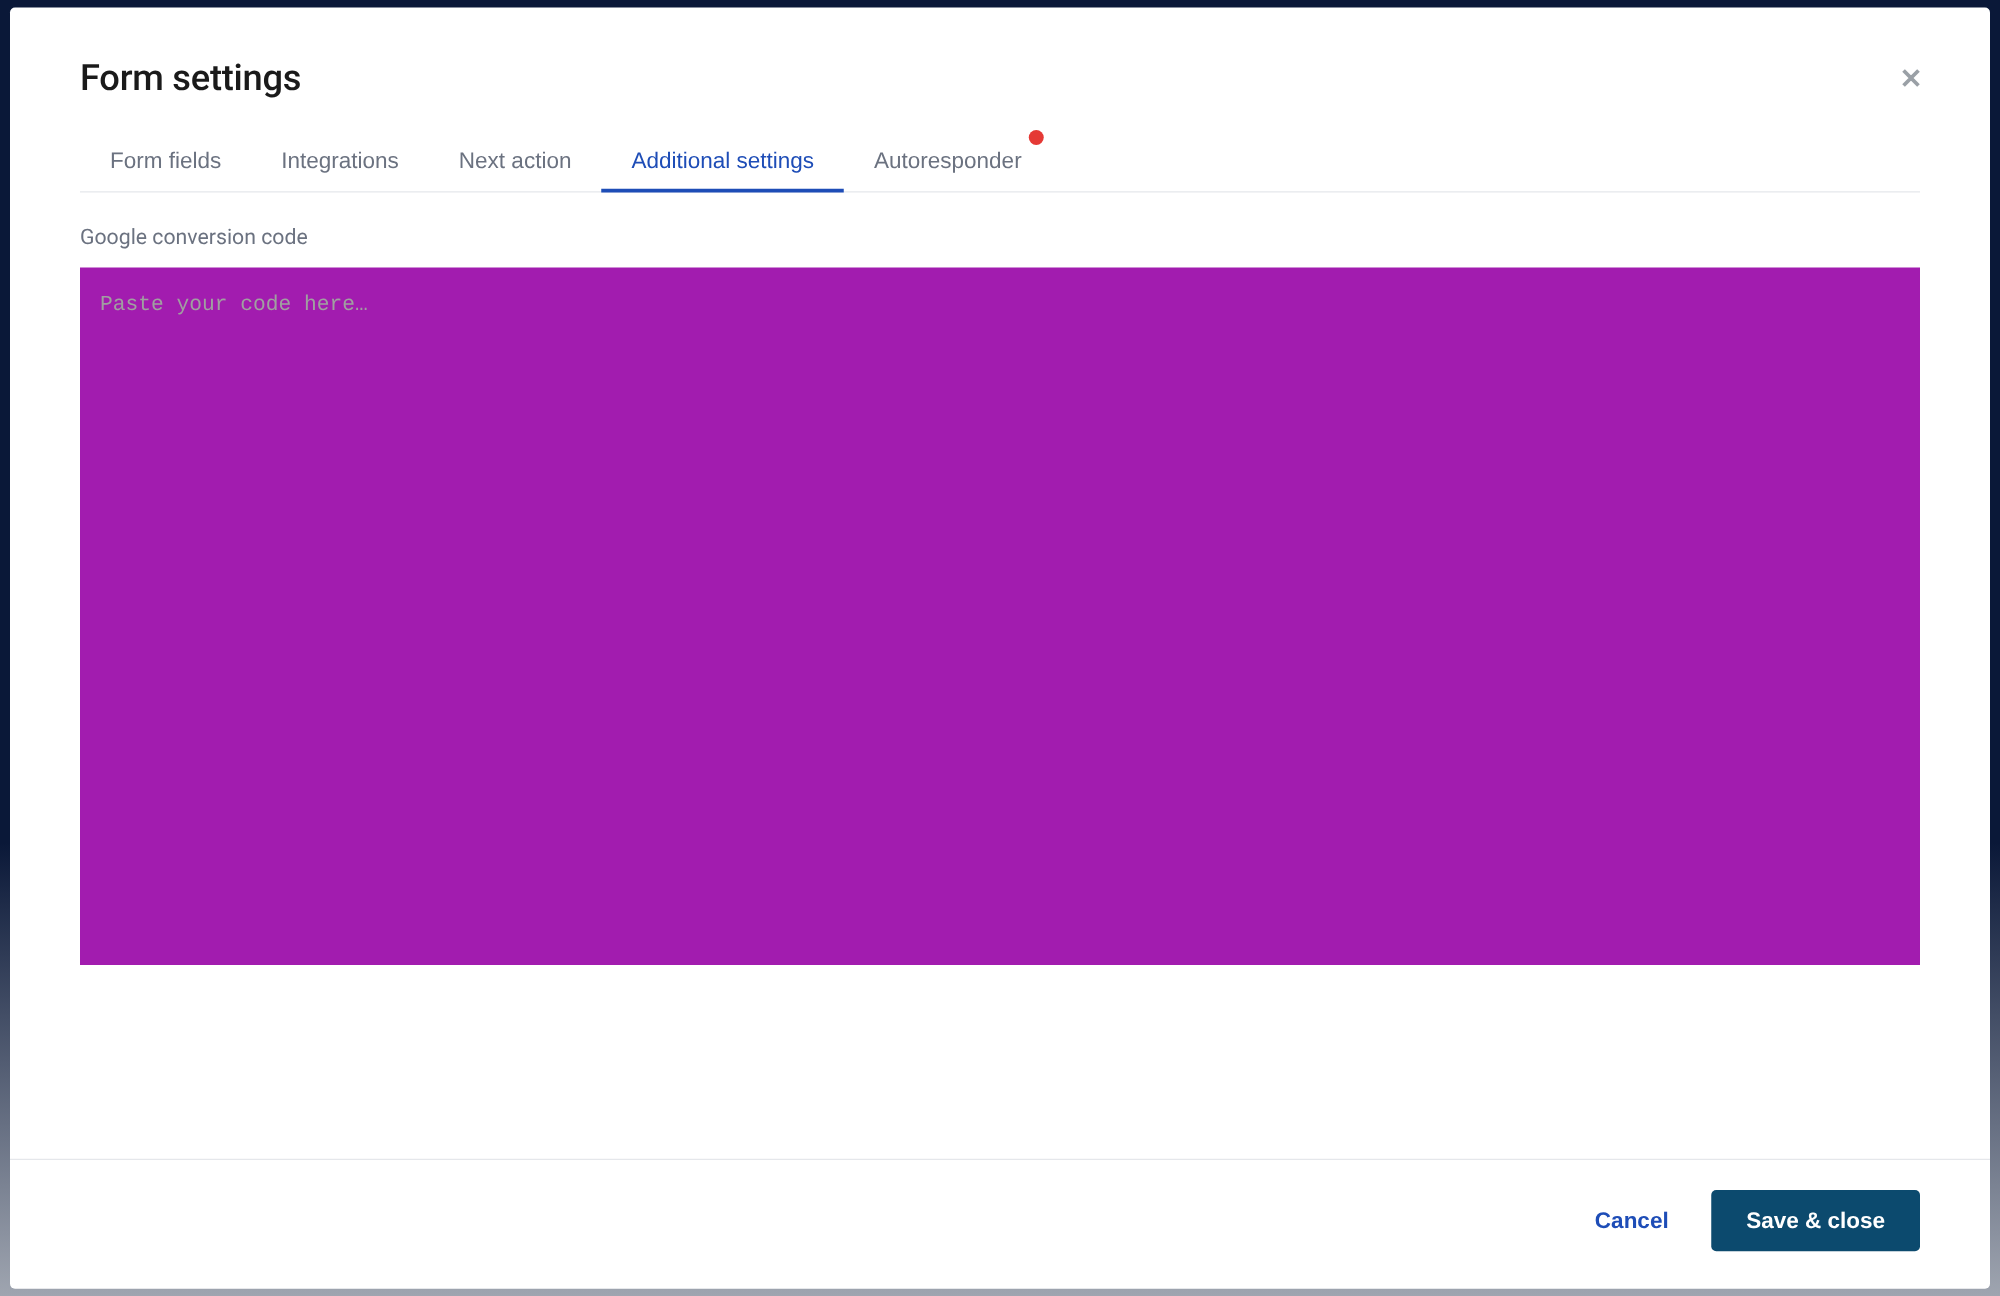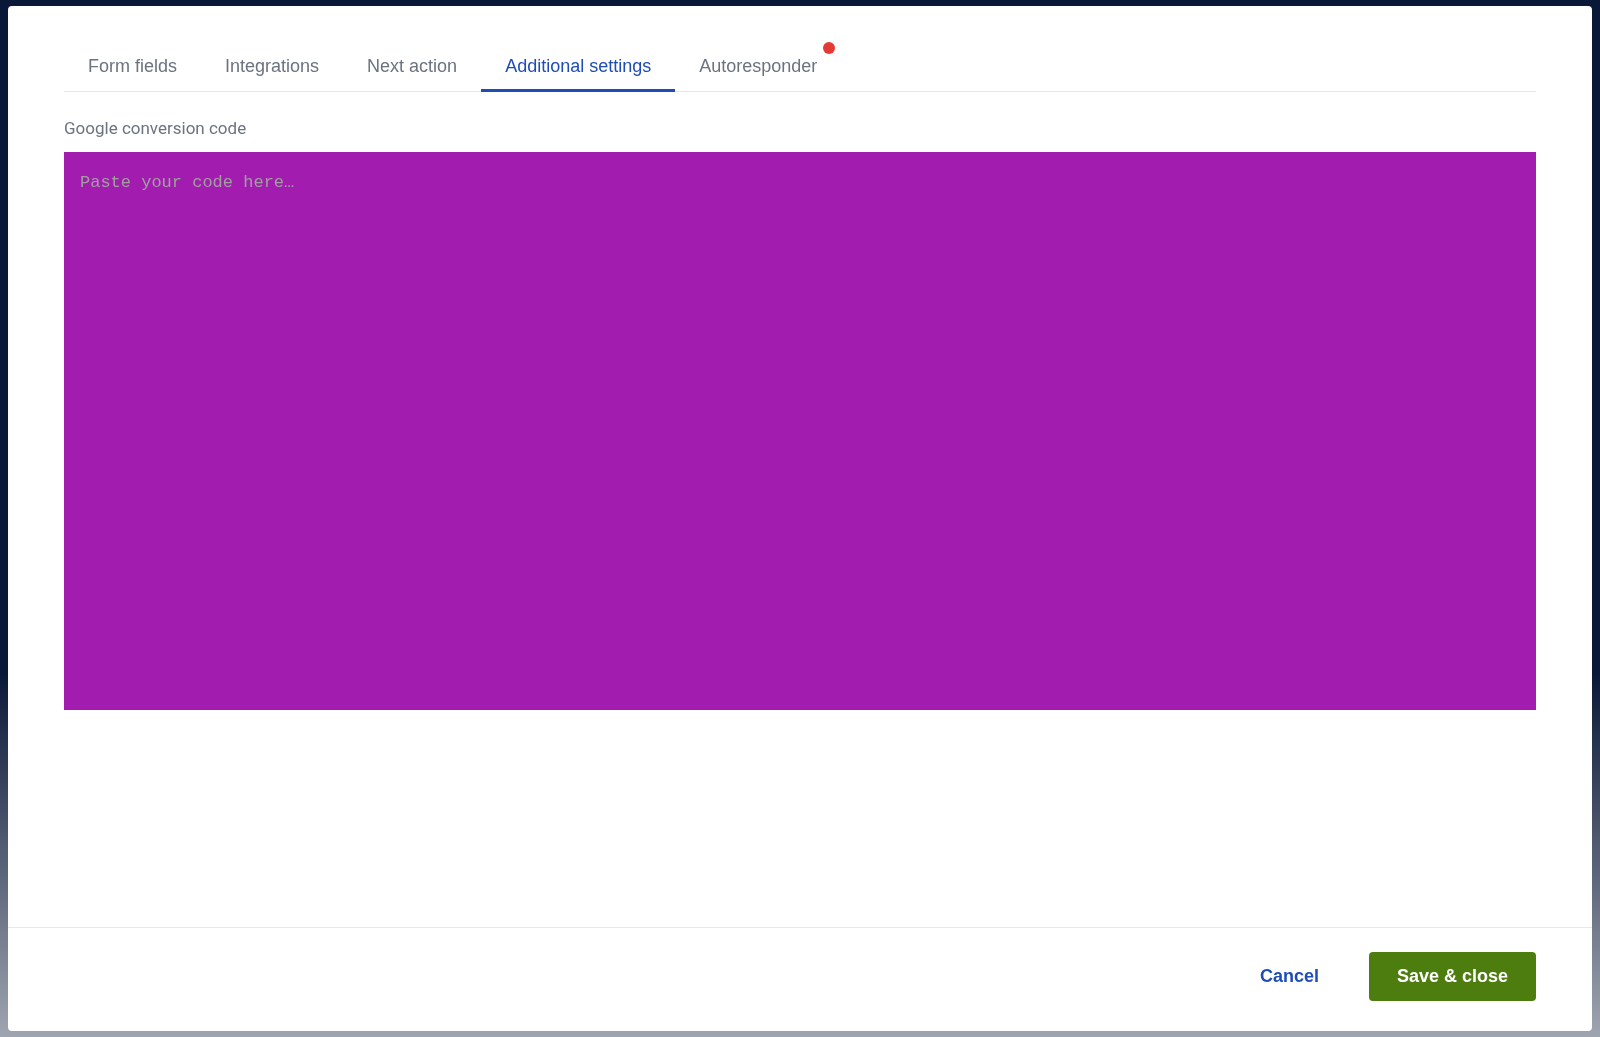--- a/index.html
+++ b/index.html
@@ -136,53 +136,59 @@
     .code-editor::placeholder {
       color: #a0a0a0;
       font-family: "Courier New", Courier, monospace;
     }
     .footer {
       border-top: 1px solid #e5e7eb;
       padding: 24px 56px 30px 56px;
       display: flex;
       justify-content: flex-end;
       align-items: center;
-      gap: 44px;
+      gap: 28px;
     }
     .btn-cancel {
       background: none;
       border: none;
       color: #1e4db7;
       font-size: 18px;
       font-weight: 600;
       cursor: pointer;
       padding: 10px 6px;
     }
     .btn-save {
-      background: #4d7c0f;
+      background: #0c4a6e;
       border: none;
       color: #ffffff;
       font-size: 18px;
       font-weight: 600;
       cursor: pointer;
       padding: 14px 28px;
       border-radius: 4px;
     }
     .spacer {
       flex: 1;
     }
   </style>
 </head>
 <body>
 
 <div class="modal-backdrop"></div>
 
 <div class="modal">
   <div class="modal-inner">
 
+    <div class="modal-header">
+      <h1 class="modal-title">Form settings</h1>
+      <button class="close-btn">
+        <span>✕</span>
+      </button>
+    </div>
 
     <div class="tabs">
       <button class="tab">
         <span>Form fields</span>
       </button>
       <button class="tab">
         <span>Integrations</span>
       </button>
       <button class="tab">
         <span>Next action</span>

